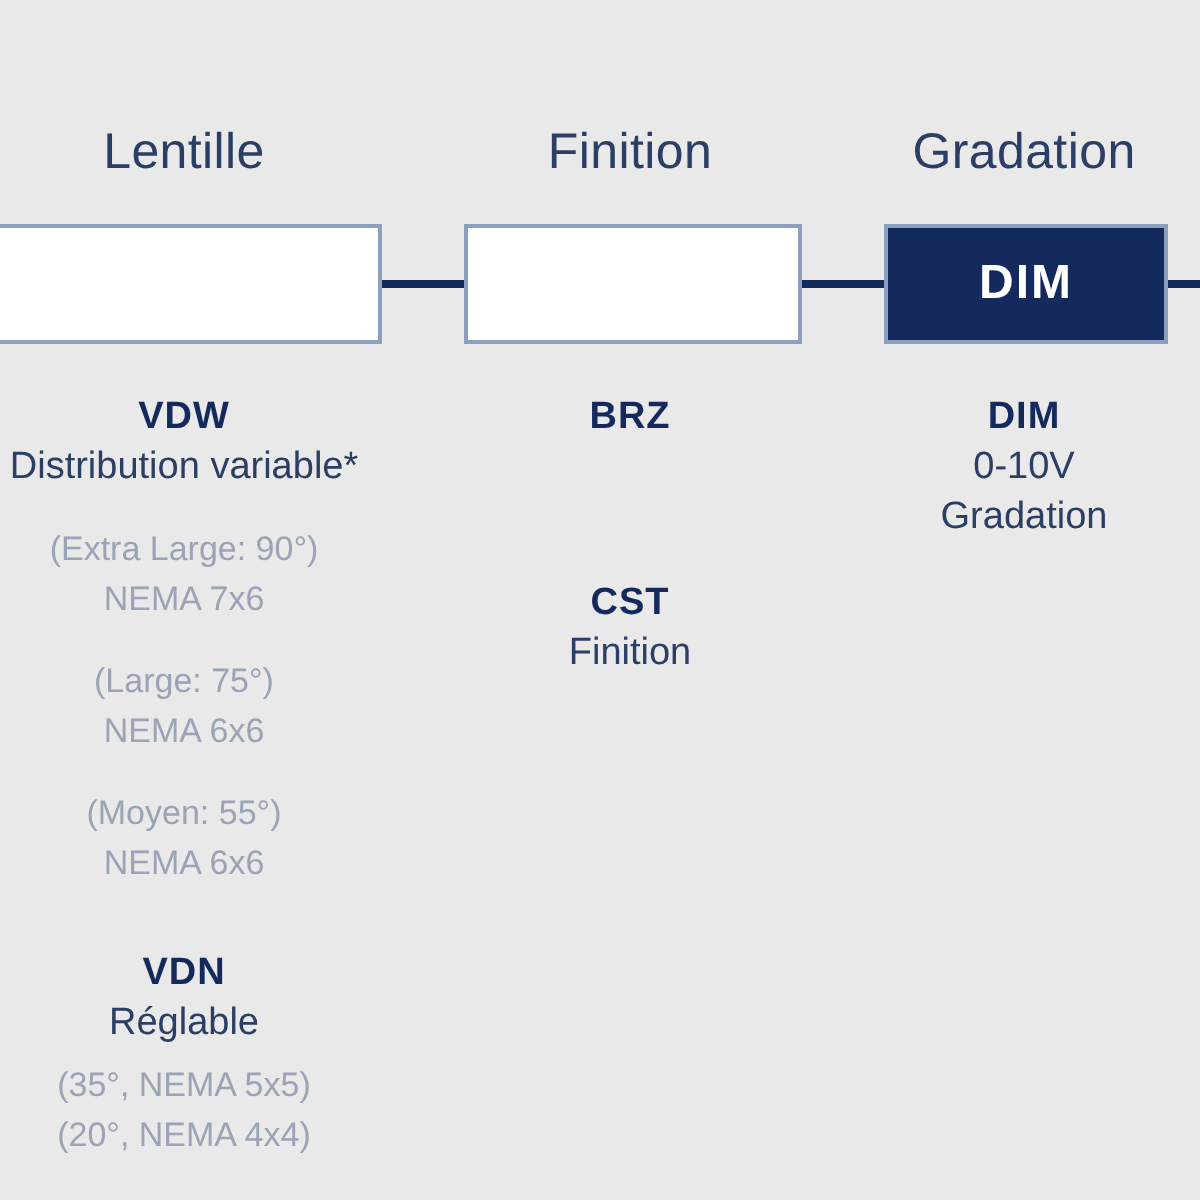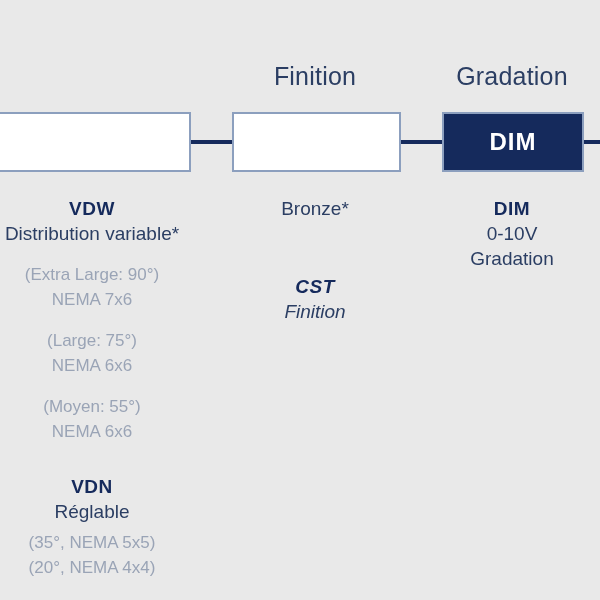--- a/index.html
+++ b/index.html
@@ -108,20 +108,21 @@
     line-height: 25px;
   }
   .sub-block { margin-top: 16px; }
   .sub-block.tight { margin-top: 6px; }
 </style>
 </head>
 <body>
 
 <div id="canvas">
 
+  <div class="col-header" id="header-lentille">Lentille</div>
   <div class="col-header" id="header-finition">Finition</div>
   <div class="col-header" id="header-gradation">Gradation</div>
 
   <div class="connector" id="connector-1"></div>
   <div class="connector" id="connector-2"></div>
   <div class="connector" id="connector-3"></div>
 
   <div class="chain-box empty" id="box-lentille"></div>
 
   <div class="chain-box empty" id="box-finition"></div>
@@ -158,24 +159,24 @@
       <div class="sub-block tight">
         <div class="option-sub">(35°, NEMA 5x5)</div>
         <div class="option-sub">(20°, NEMA 4x4)</div>
       </div>
     </div>
   </div>
 
   <div class="options-col" id="options-finition">
 
     <div class="option-group">
-      <div class="option-desc">Bronze*</div>
+      <div class="option-code">BRZ</div>
     </div>
 
-    <div class="option-group" style="margin-top:53px;font-style:italic;">
+    <div class="option-group" style="margin-top:68px;">
       <div class="option-code">CST</div>
       <div class="option-desc">Finition</div>
     </div>
   </div>
 
   <div class="options-col" id="options-gradation">
 
     <div class="option-group">
       <div class="option-code">DIM</div>
       <div class="option-desc">0-10V</div>

